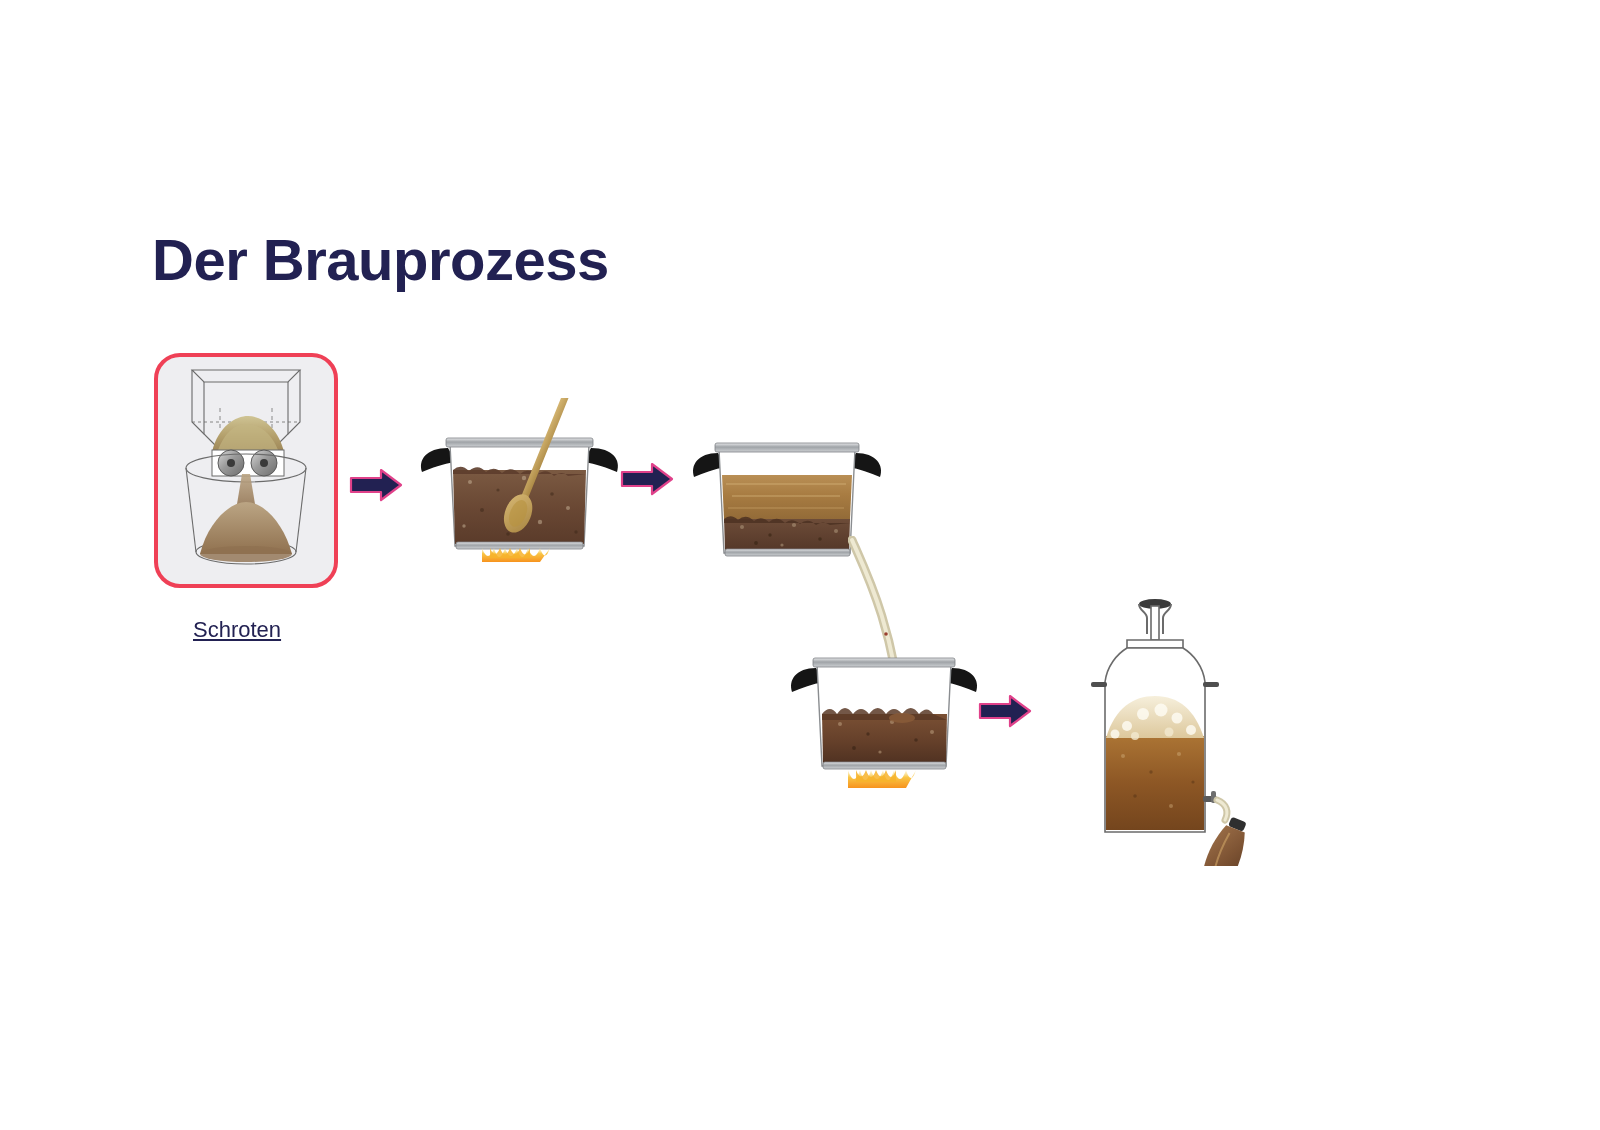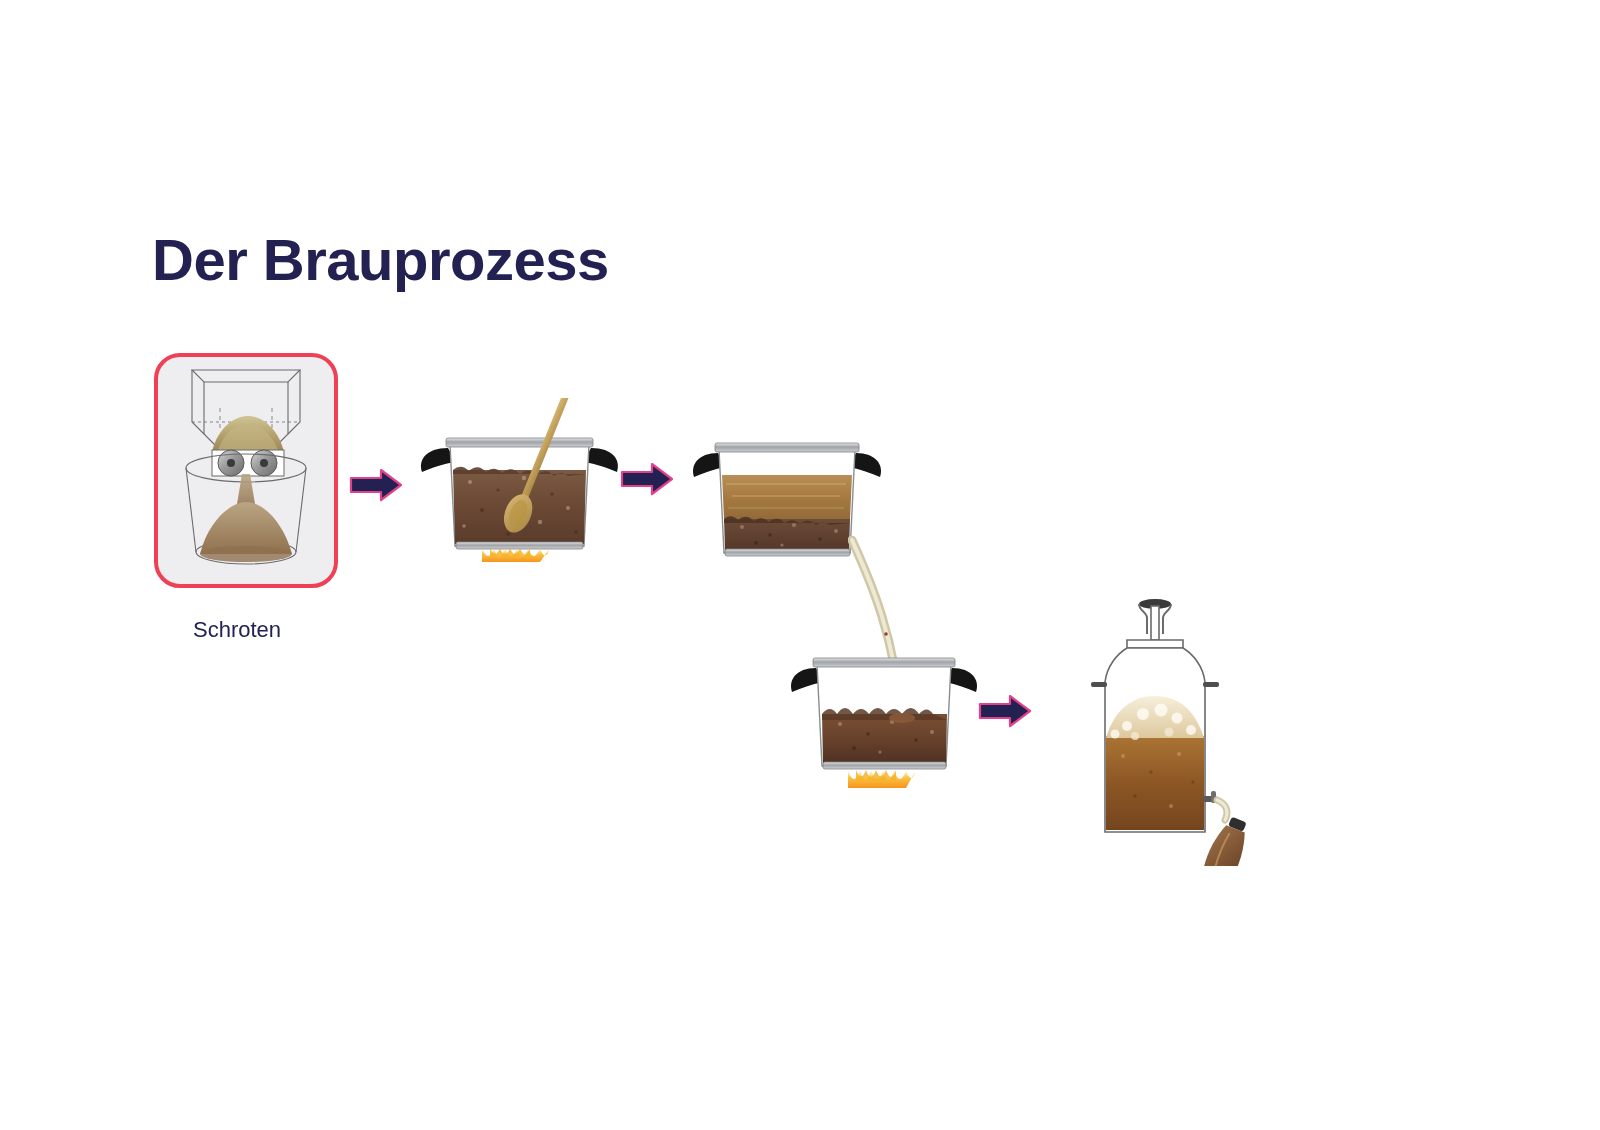--- a/index.html
+++ b/index.html
@@ -30,21 +30,21 @@
   }
 
   
   .stage{position:absolute;}
 
   
   .mill{left:160px;top:360px;width:172px;height:222px;}
 
   .label-schroten{
     position:absolute;left:193px;top:617px;
-    font-size:22px;color:#222152;white-space:nowrap;
+    font-size:22px;color:#222152;white-space:nowrap;text-decoration:underline;
   }
 
   
   .arrow{position:absolute;}
   .arrow svg{display:block;}
 </style>
 </head>
 <body>
 
 <div class="slide">

